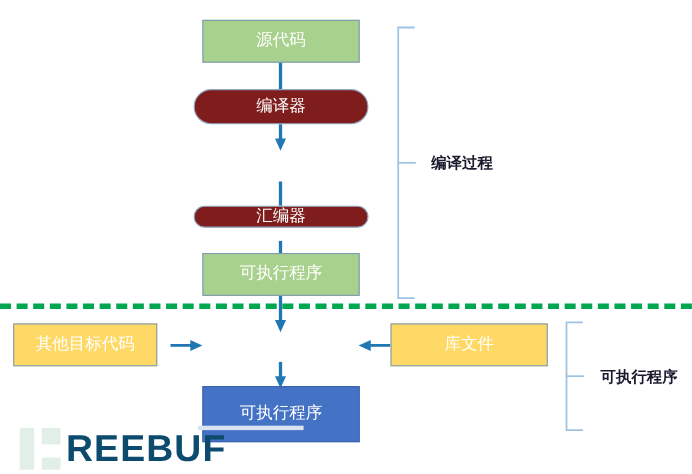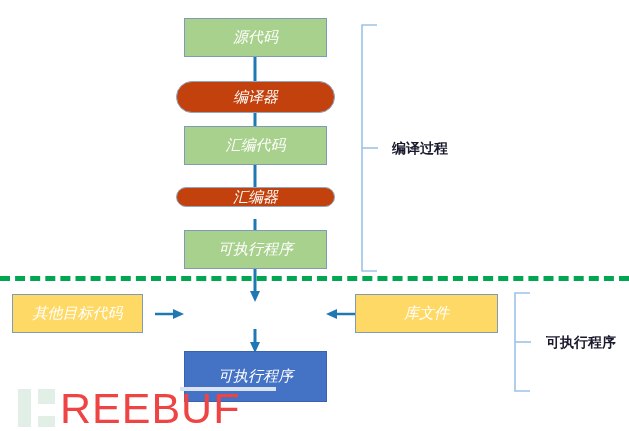--- a/index.html
+++ b/index.html
@@ -19,32 +19,31 @@
   
   .node {
     position: absolute;
     box-sizing: border-box;
     display: flex;
     align-items: center;
     justify-content: center;
     text-align: center;
     line-height: 1.1;
     white-space: nowrap;
-    font-style: italic;
   }
   .node-rect {
     border: 1px solid #7f9bb5;
   }
   .node-oval {
     border: 1px solid #8fa9c4;
     border-radius: 999px;
   }
 
   .fill-green   { background: #a9d18e; }
-  .fill-blue    { background: #c2410c; }
+  .fill-blue    { background: #7f1d1d; }
   .fill-yellow  { background: #ffd966; }
   .fill-orange  { background: #f4b183; }
   .fill-navy    { background: #4472c4; }
 
   .txt-white    { color: #ffffff; }
 
   .fs-15 { font-size: 15px; }
 
   
   .conn {
@@ -103,24 +102,24 @@
     width: 17px;
     height: 11px;
     background: #e2efe6;
   }
   .wm-bar-s2 {
     width: 17px;
     height: 15px;
     background: #e2efe6;
   }
   .wm-text {
-    font-size: 43px;
-    font-weight: normal;
+    font-size: 34px;
+    font-weight: bold;
     letter-spacing: 1px;
-    color: #ef4444;
+    color: #0c4a6e;
     line-height: 38px;
   }
   .wm-accent {
     position: absolute;
     background: #d9e4f0;
   }
 </style>
 </head>
 <body>
 
@@ -140,23 +139,20 @@
     <span>编译器</span>
   </div>
 
   <div class="conn" style="left:248px; top:113px;">
     <svg width="14" height="24" viewBox="0 0 14 24">
       <line x1="7" y1="0" x2="7" y2="17" stroke="#1f78b4" stroke-width="3"></line>
       <polygon points="7,24 2,13 12,13" fill="#1f78b4"></polygon>
     </svg>
   </div>
 
-  <div class="node node-rect fill-green txt-white fs-15" style="left:184px; top:126px; width:143px; height:39px;">
-    <span>汇编代码</span>
-  </div>
 
   <div class="conn" style="left:248px; top:165px;">
     <svg width="14" height="22" viewBox="0 0 14 22">
       <line x1="7" y1="0" x2="7" y2="22" stroke="#1f78b4" stroke-width="3"></line>
     </svg>
   </div>
 
   <div class="node node-oval fill-blue txt-white fs-15" style="left:176px; top:187px; width:159px; height:20px;">
     <span>汇编器</span>
   </div>

